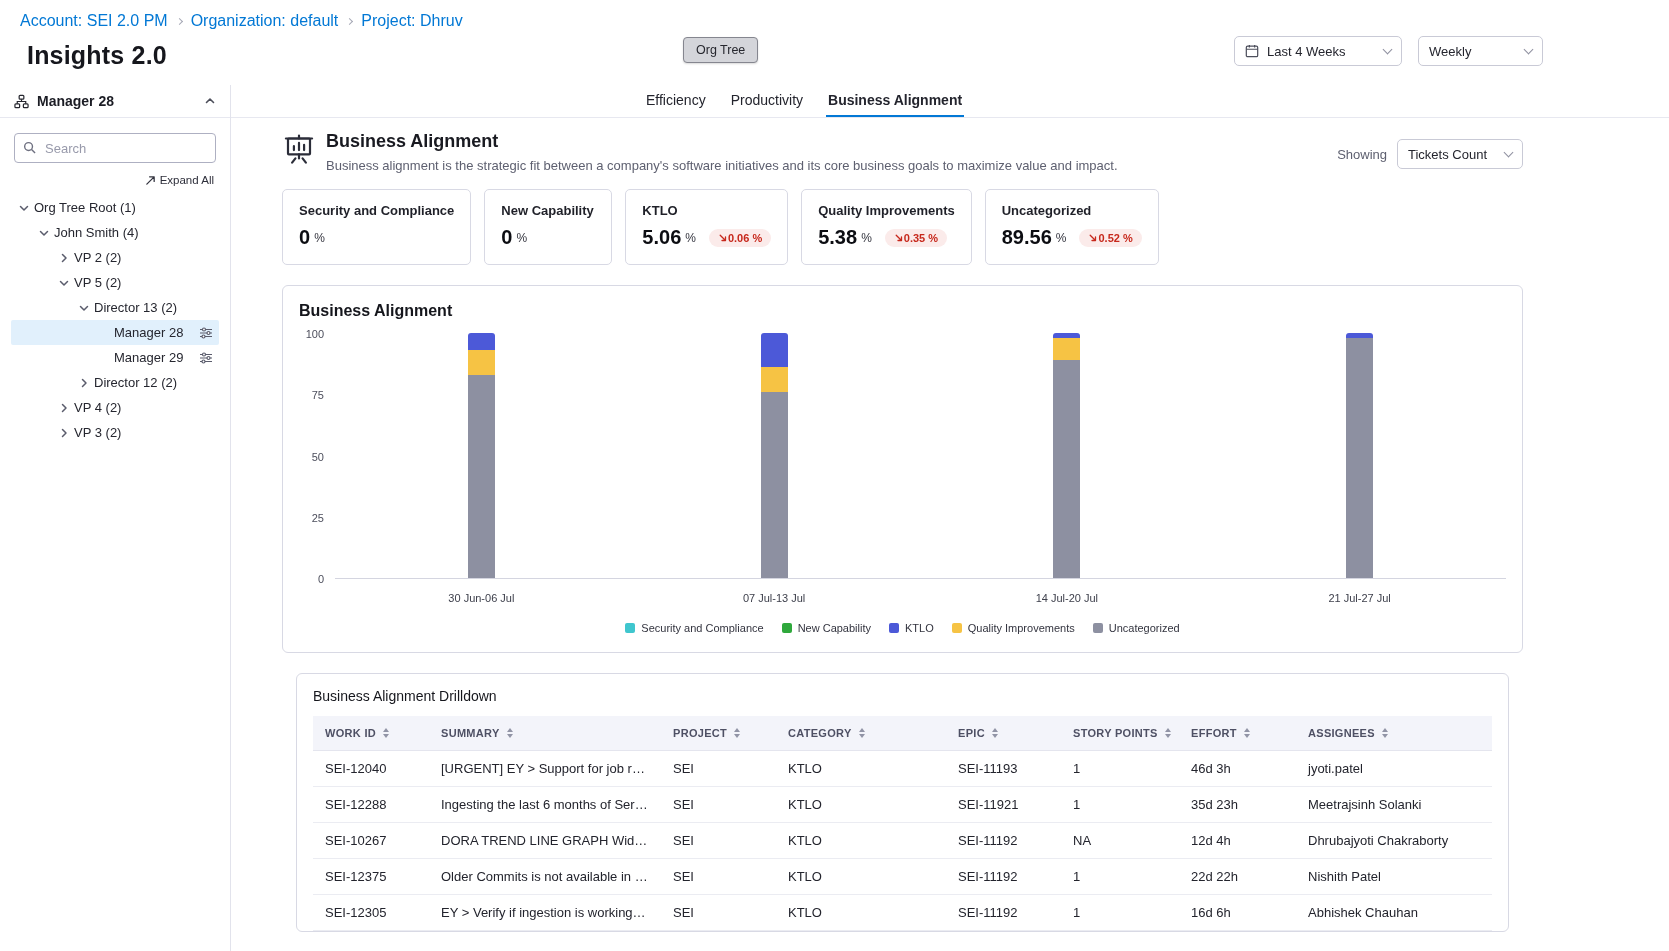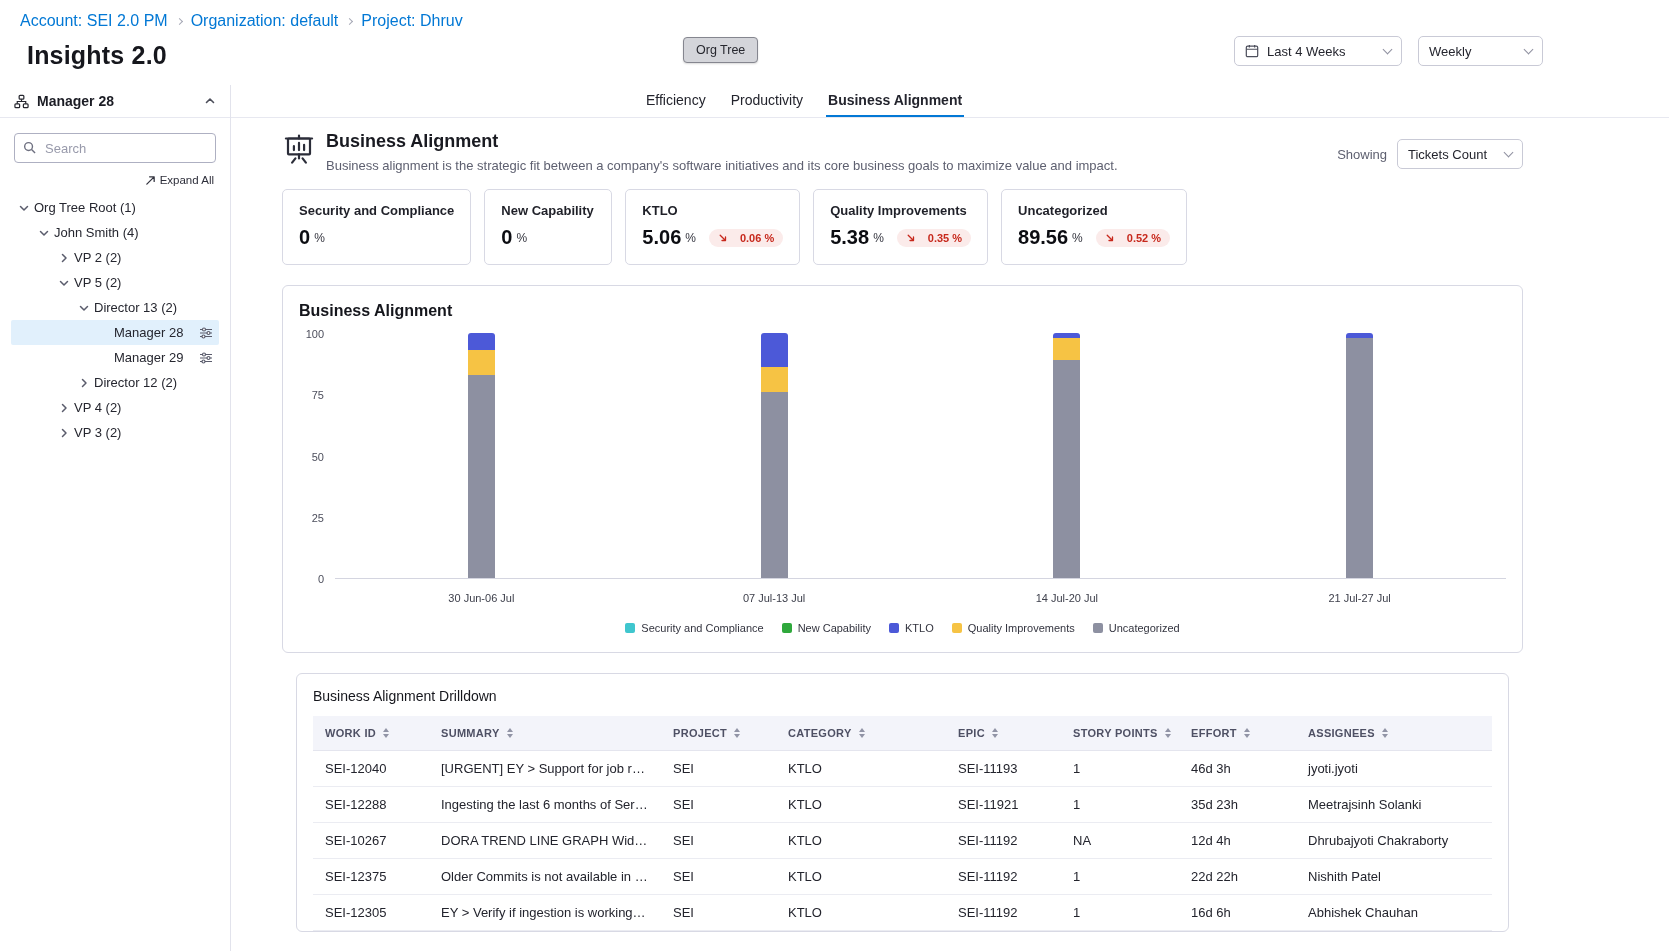--- a/index.html
+++ b/index.html
@@ -66,21 +66,21 @@
   .section-desc{font-size:13px;color:#5e6070;margin-top:6px}
   .showing{margin-left:auto;display:flex;align-items:center;gap:10px;margin-top:8px}
   .showing-label{font-size:13px;color:#5e6070}
 
   .stat-row{display:flex;gap:13px;margin-top:16px}
   .stat-card{border:1px solid #d8d9e4;border-radius:5px;padding:13px 16px 15px;background:#fff;min-width:128px}
   .stat-title{font-size:13px;font-weight:700;color:#1f2028;white-space:nowrap}
   .stat-value-row{display:flex;align-items:center;margin-top:8px}
   .stat-value{font-size:20px;font-weight:700;color:#0c0d12}
   .stat-unit{font-size:12px;color:#34353f;margin-left:4px}
-  .delta{display:inline-flex;align-items:center;gap:12px;background:#fbebea;border-radius:11px;
+  .delta{display:inline-flex;align-items:center;gap:0;background:#fbebea;border-radius:11px;
     padding:3px 9px;font-size:11px;font-weight:700;color:#c7281c;margin-left:13px;white-space:nowrap}
 
   .card{border:1px solid #d8d9e4;border-radius:6px;background:#fff}
   .chart-card{margin-top:20px;padding:16px 0 18px}
   .chart-title{font-size:16px;font-weight:700;color:#15161c;padding:0 16px}
   .chart-area{margin-top:14px;padding:0 16px}
   .chart-body{display:flex}
   .y-axis{width:36px;flex:none;position:relative;height:245px}
   .y-tick{position:absolute;right:11px;font-size:11px;color:#4c4e5c;transform:translateY(50%);line-height:1}
   .plot{flex:1;height:245px;border-bottom:1px solid #d4d5e0;display:flex}
@@ -532,21 +532,21 @@
             </thead>
           <tbody>
               <tr>
                 <td>SEI-12040</td>
                 <td>[URGENT] EY &gt; Support for job run par...</td>
                 <td>SEI</td>
                 <td>KTLO</td>
                 <td>SEI-11193</td>
                 <td>1</td>
                 <td>46d 3h</td>
-                <td>jyoti.jyoti</td>
+                <td>jyoti.patel</td>
               </tr>
               <tr>
                 <td>SEI-12288</td>
                 <td>Ingesting the last 6 months of ServiceN...</td>
                 <td>SEI</td>
                 <td>KTLO</td>
                 <td>SEI-11921</td>
                 <td>1</td>
                 <td>35d 23h</td>
                 <td>Meetrajsinh Solanki</td>

